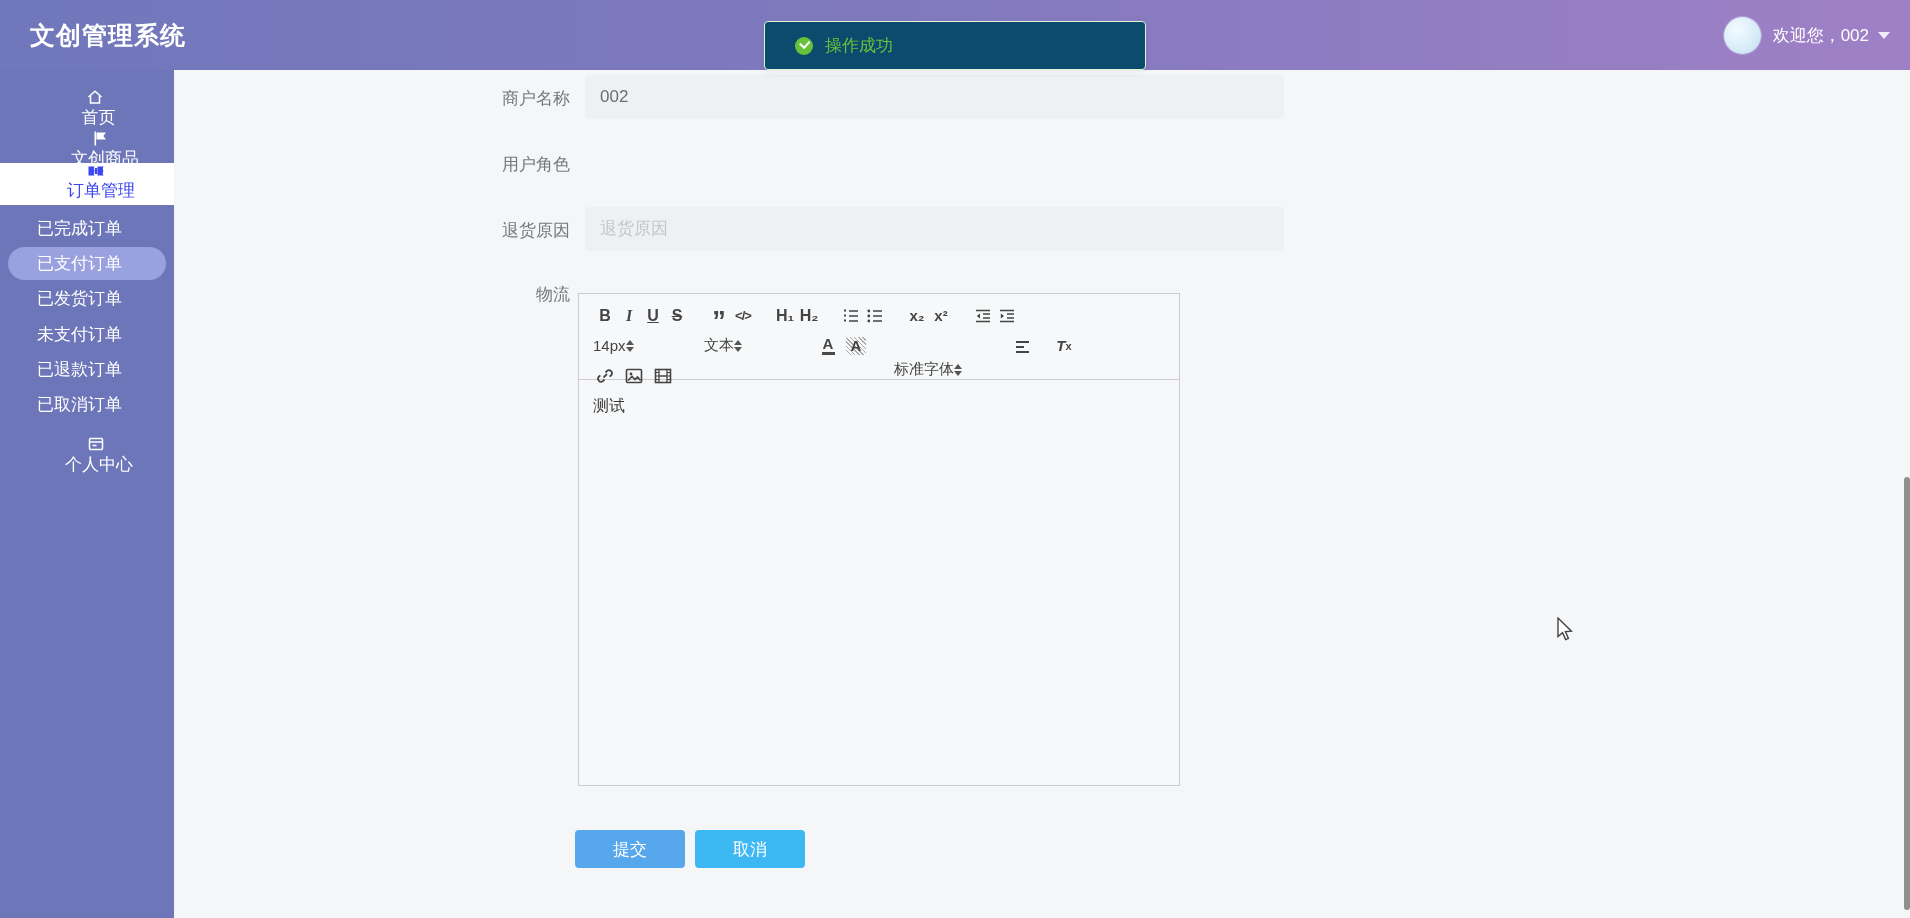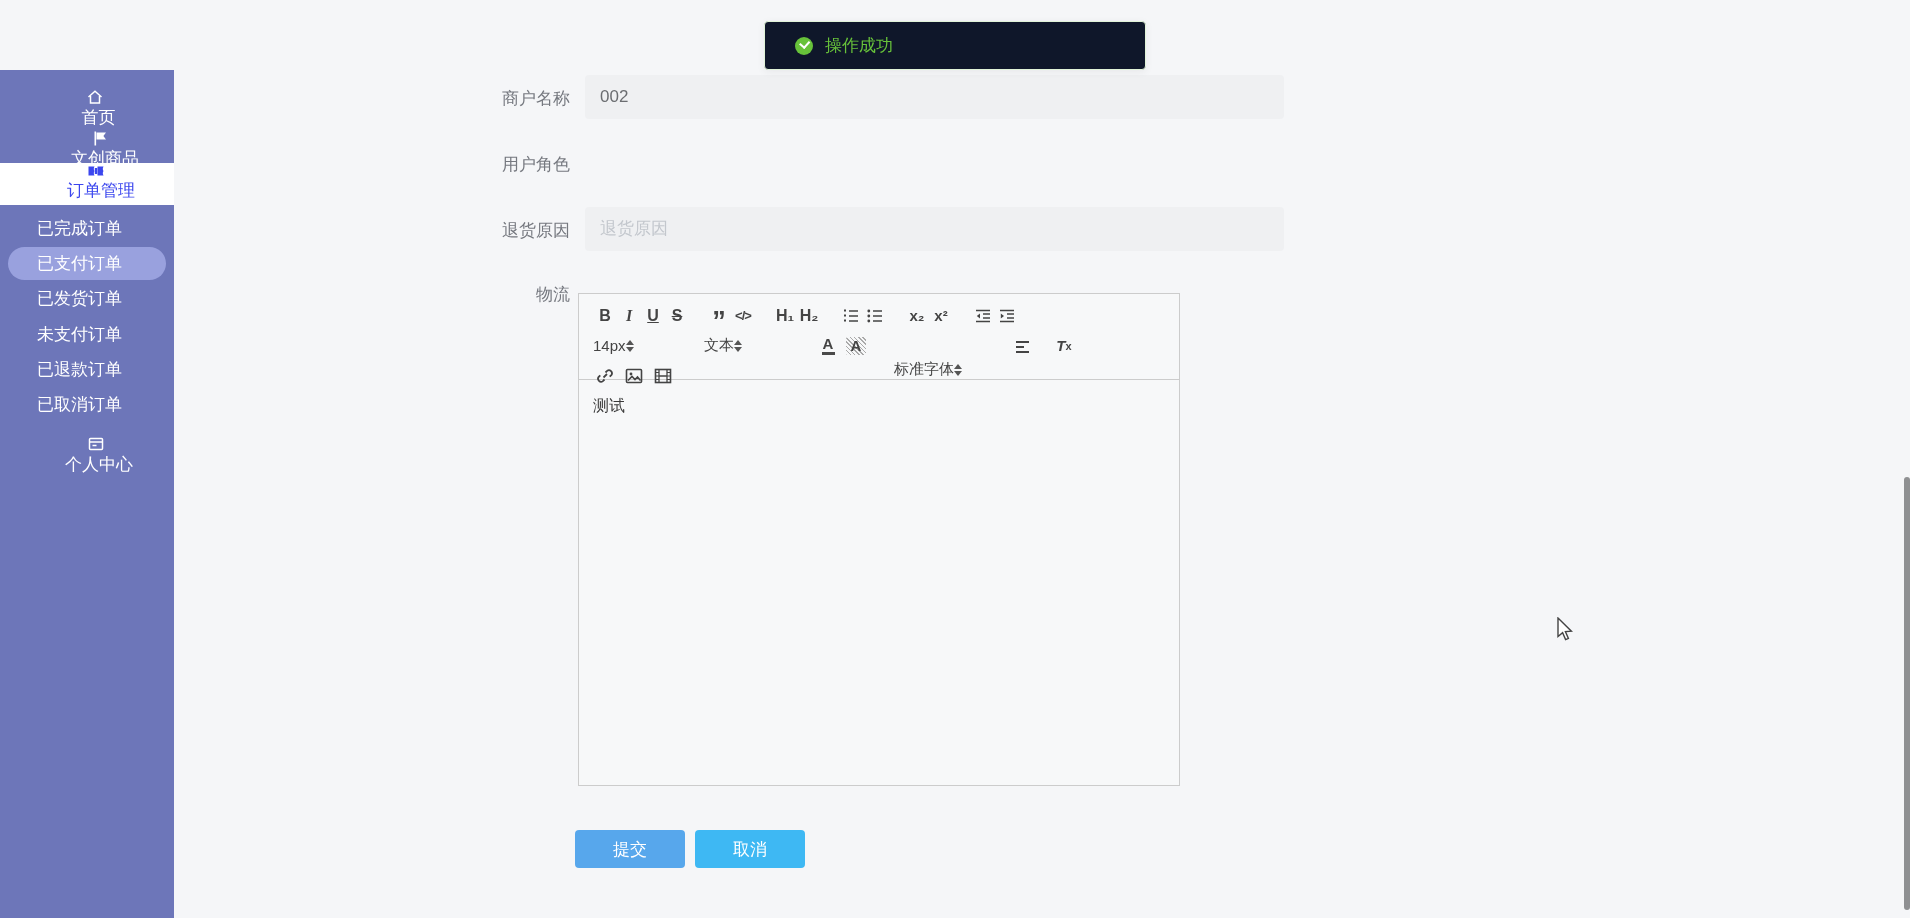--- a/index.html
+++ b/index.html
@@ -14,21 +14,21 @@
   .user-area{position:absolute;right:20px;top:0;height:70px;display:flex;align-items:center;cursor:pointer;}
   .avatar{width:37px;height:37px;border-radius:50%;
     background:radial-gradient(circle at 35% 35%, #f2fbff 0%, #d9edf8 55%, #bfdcee 100%);
     margin-right:12px;box-shadow:0 0 0 1px rgba(255,255,255,.25);}
   .welcome{color:#ffffff;font-size:17px;}
   .user-caret{width:0;height:0;margin-left:9px;border-left:6px solid transparent;
     border-right:6px solid transparent;border-top:7px solid rgba(255,255,255,.85);}
 
   
   .toast{position:absolute;left:764px;top:21px;width:382px;height:49px;box-sizing:border-box;
-    background:#0f172a;border:1px solid #e1f3d8;border-radius:4px;display:flex;align-items:center;
+    background:#0c4a6e;border:1px solid #e1f3d8;border-radius:4px;display:flex;align-items:center;
     padding-left:30px;z-index:20;box-shadow:0 2px 8px rgba(0,0,0,.06);}
   .toast-icon{width:18px;height:18px;border-radius:50%;background:#67c23a;position:relative;margin-right:12px;flex:none;}
   .toast-icon::after{content:"";position:absolute;left:4.5px;top:3.5px;width:7px;height:4.5px;
     border-left:2px solid #fff;border-bottom:2px solid #fff;transform:rotate(-48deg);}
   .toast-text{color:#67c23a;font-size:17px;}
 
   
   .sidebar{position:absolute;left:0;top:70px;width:174px;height:848px;background:#6d76b9;z-index:4;}
   .nav-item{position:absolute;left:0;width:174px;display:flex;align-items:center;color:#ffffff;
     font-size:17px;cursor:pointer;box-sizing:border-box;flex-direction:column;}
@@ -92,20 +92,28 @@
 
   
   .scroll-thumb{position:absolute;right:0;top:477px;width:6px;height:433px;background:#8f9092;border-radius:3px;}
   .cursor{position:absolute;left:1556px;top:617px;z-index:30;pointer-events:none;}
 </style>
 </head>
 <body>
 
 <div class="page">
 
+  <div class="header">
+    <div class="app-title">文创管理系统</div>
+    <div class="user-area">
+      <div class="avatar"></div>
+      <span class="welcome">欢迎您，002</span>
+      <span class="user-caret"></span>
+    </div>
+  </div>
 
   <div class="toast">
     <span class="toast-icon"></span>
     <span class="toast-text">操作成功</span>
   </div>
 
   <div class="sidebar">
     <div class="nav-item ni-home">
       <svg width="18" height="18" viewBox="0 0 18 18" fill="none" stroke="#fff" stroke-width="1.5">
           <path d="M2.5 9 9 3.2 15.5 9"></path>

